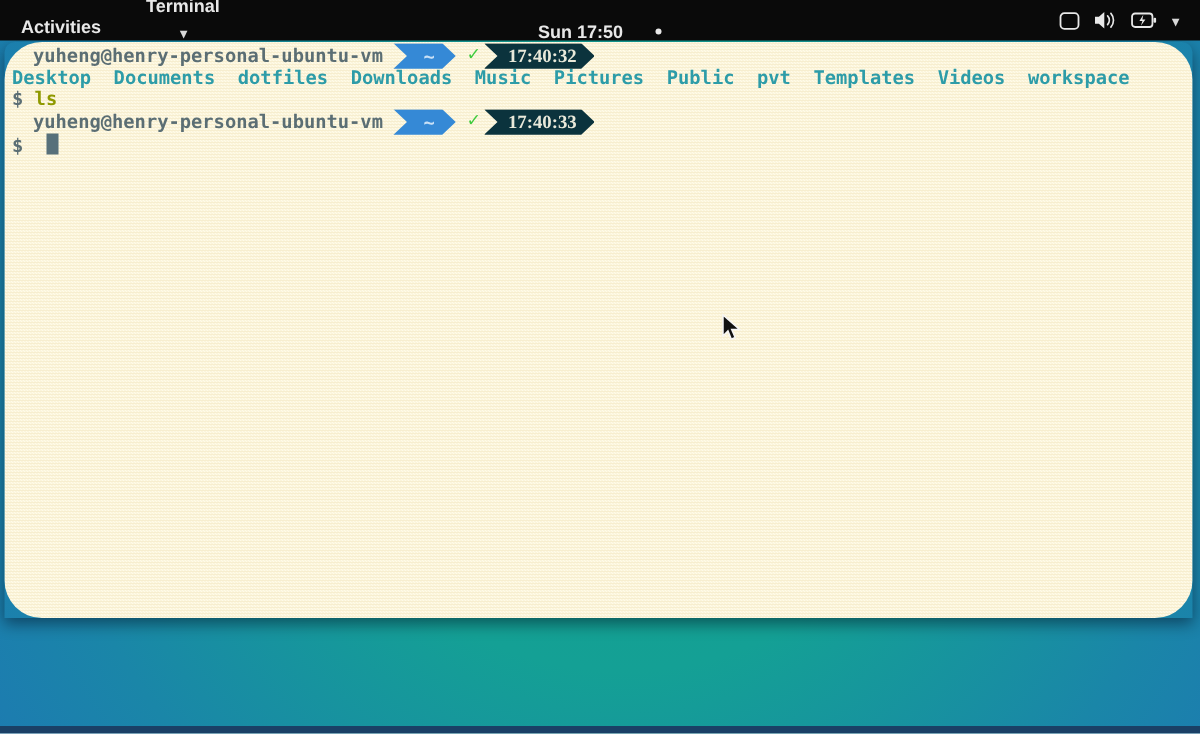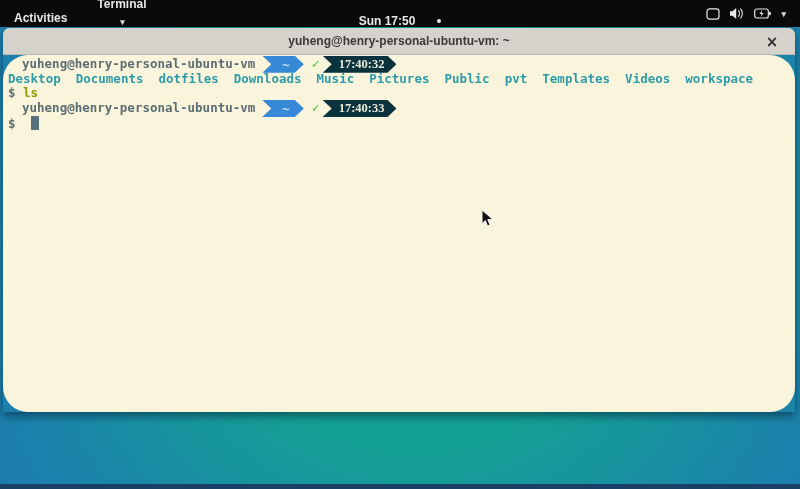--- a/index.html
+++ b/index.html
@@ -156,24 +156,20 @@
           <rect x="0.7" y="1" width="13.6" height="9" rx="2" fill="none" stroke="#e8e8e8" stroke-width="1.2"></rect>
           <rect x="15" y="3.8" width="1.8" height="3.4" rx="0.8" fill="#e8e8e8"></rect>
           <path d="M8.2 1.8L5.6 6h2l-1 3.2L9.6 5h-2z" fill="#e8e8e8"></path>
         </svg>
       </span>
       <span class="caret">▾</span>
     </div>
   </div>
 
   <div class="window">
-    <div class="titlebar">
-      <span>yuheng@henry-personal-ubuntu-vm: ~</span>
-      <span class="close-btn">×</span>
-    </div>
 
     <div class="term">
 
       <div class="line prompt-line">
         <span>yuheng@henry-personal-ubuntu-vm</span>
         <span class="seg seg-blue"><span>~</span></span>
         <span class="check">✓</span>
         <span class="seg seg-dark"><span>17:40:32</span></span>
       </div>
 

